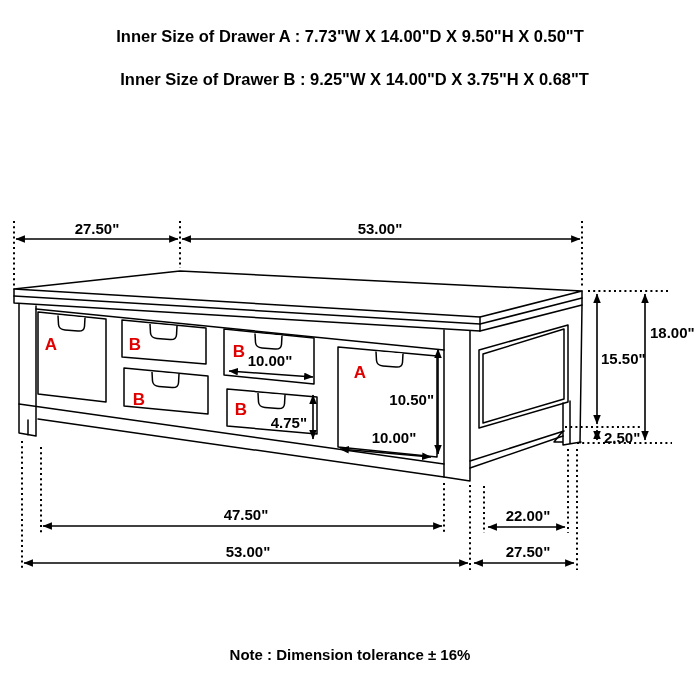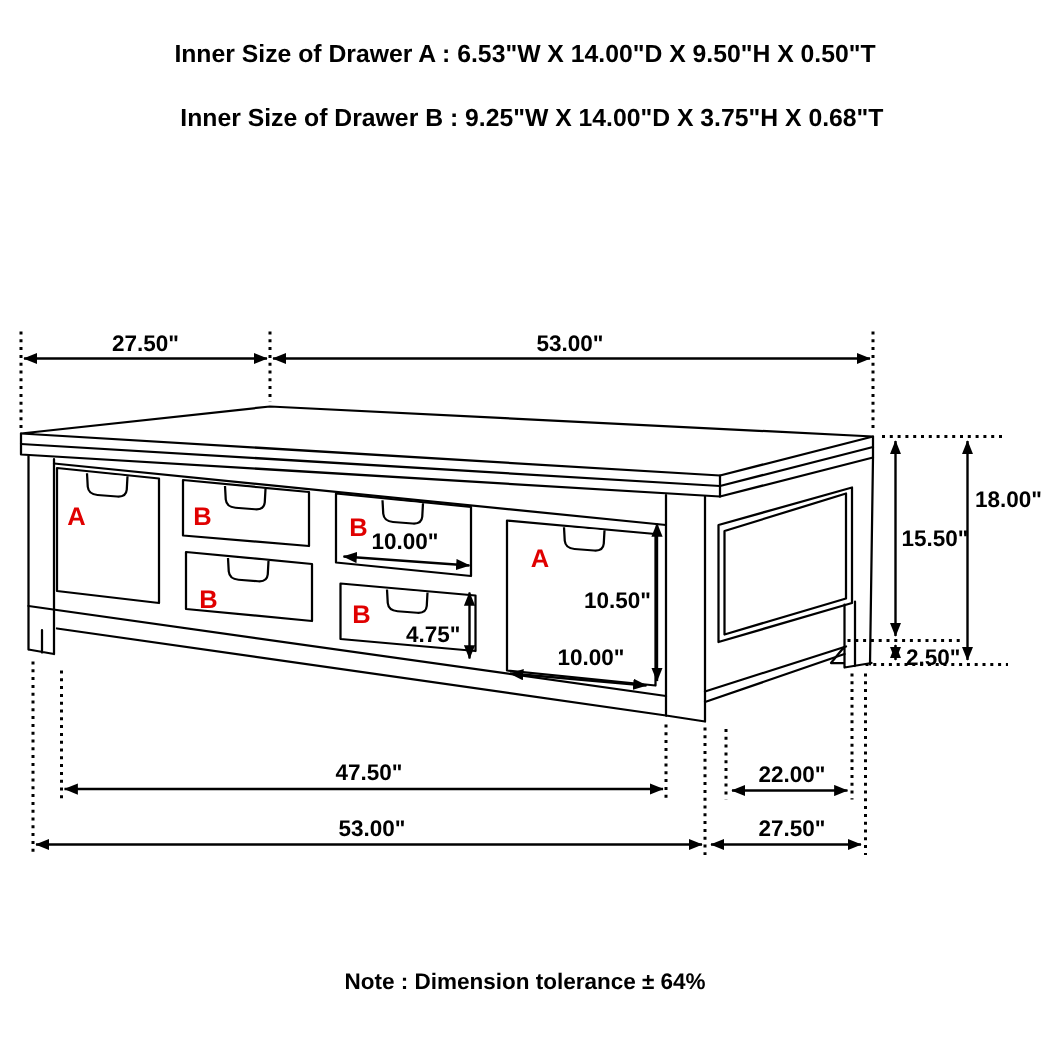--- a/index.html
+++ b/index.html
@@ -16,21 +16,21 @@
   .dim{fill:none;stroke:#000;stroke-width:1.6;}
   .dlab{font-size:15px;font-weight:bold;fill:#000;font-family:"Liberation Sans",sans-serif;}
   .rlab{font-size:17px;font-weight:bold;fill:#e00000;font-family:"Liberation Sans",sans-serif;
         text-anchor:middle;}
 </style>
 </head>
 <body>
 
 <div id="stage">
 
-  <div id="hdr"><span>Inner Size of Drawer A : 6.53"W X 14.00"D X 9.50"H X 0.50"T</span><br>
+  <div id="hdr"><span>Inner Size of Drawer A : 7.73"W X 14.00"D X 9.50"H X 0.50"T</span><br>
   <span>Inner Size of Drawer B : 9.25"W X 14.00"D X 3.75"H X 0.68"T</span></div>
 
   <svg width="700" height="700" viewBox="0 0 700 700">
     <defs>
       <marker id="ah" viewBox="0 0 10 8" refX="9.5" refY="4" markerWidth="9.5" markerHeight="7.5" orient="auto-start-reverse" markerUnits="userSpaceOnUse">
         <path d="M0,0 L10,4 L0,8 Z" fill="#000"></path>
       </marker>
     </defs>
 
     <g>
@@ -118,14 +118,14 @@
     <g>
       <text class="rlab" x="51" y="350">A</text>
       <text class="rlab" x="135" y="350">B</text>
       <text class="rlab" x="139" y="405">B</text>
       <text class="rlab" x="239" y="357">B</text>
       <text class="rlab" x="241" y="415">B</text>
       <text class="rlab" x="360" y="378">A</text>
     </g>
   </svg>
 
-  <div id="note">Note : Dimension tolerance ± 64%</div>
+  <div id="note">Note : Dimension tolerance ± 16%</div>
 </div>
 
 </body></html>

